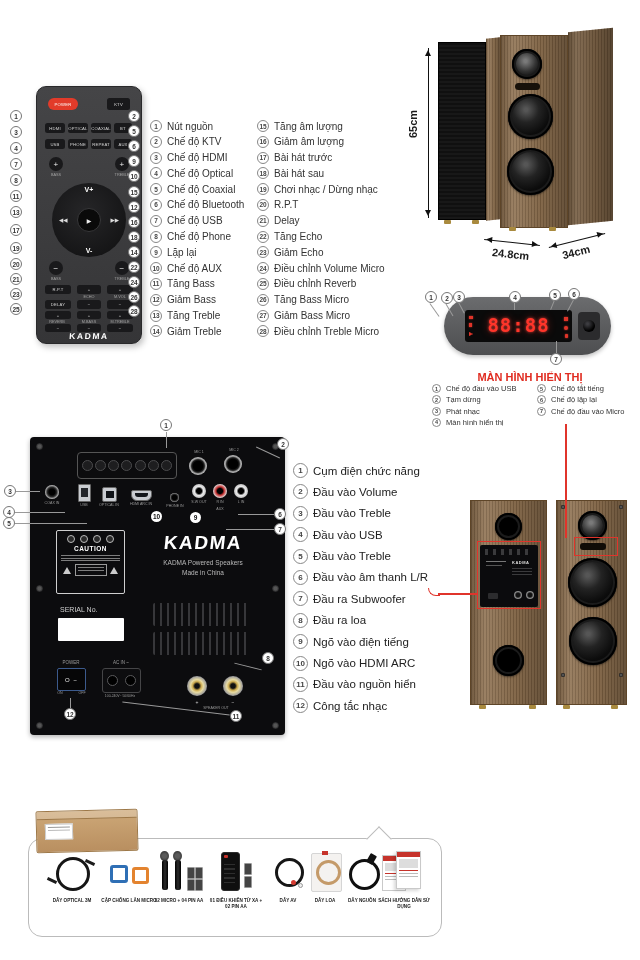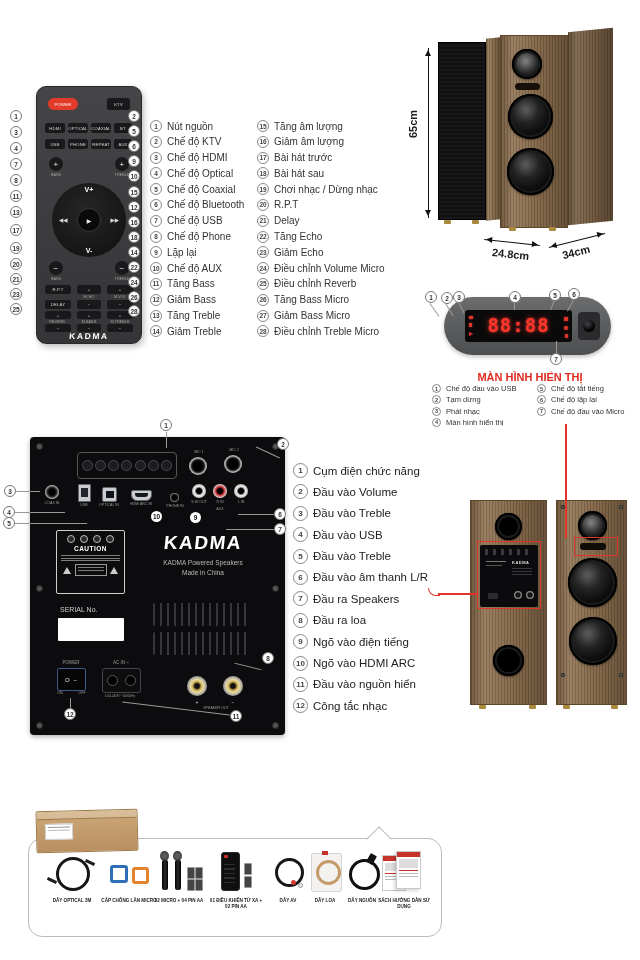--- a/index.html
+++ b/index.html
@@ -487,21 +487,21 @@
     <div class="fi">
         <span class="n">5</span>
         <span class="t">Đầu vào Treble</span>
       </div>
     <div class="fi">
         <span class="n">6</span>
         <span class="t">Đầu vào âm thanh L/R</span>
       </div>
     <div class="fi">
         <span class="n">7</span>
-        <span class="t">Đầu ra Speakers</span>
+        <span class="t">Đầu ra Subwoofer</span>
       </div>
     <div class="fi">
         <span class="n">8</span>
         <span class="t">Đầu ra loa</span>
       </div>
     <div class="fi">
         <span class="n">9</span>
         <span class="t">Ngõ vào điện tiếng</span>
       </div>
     <div class="fi">

